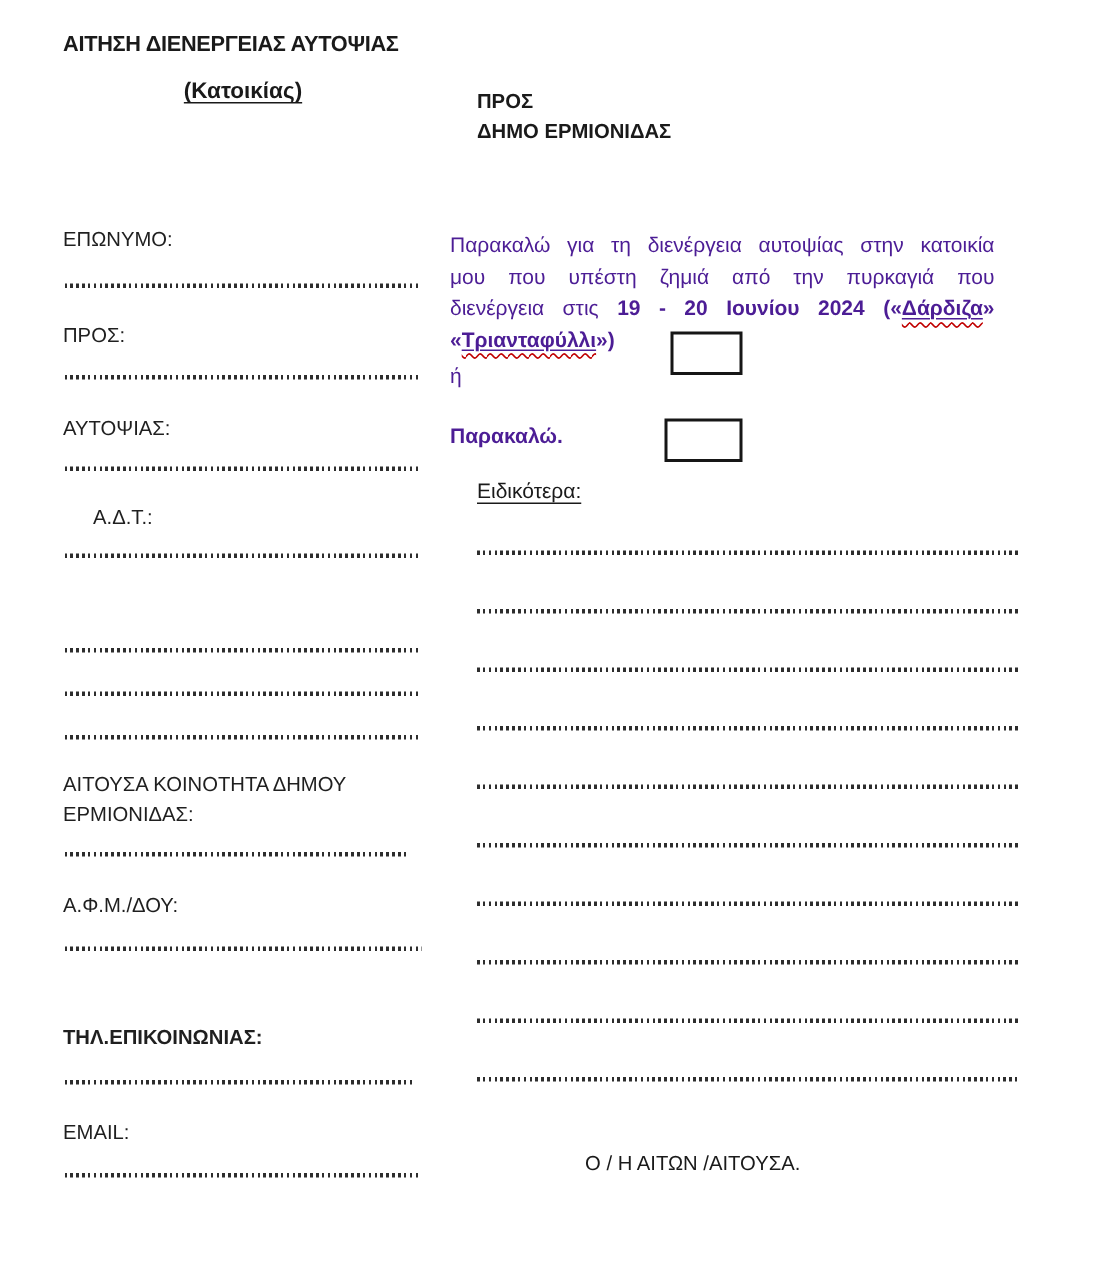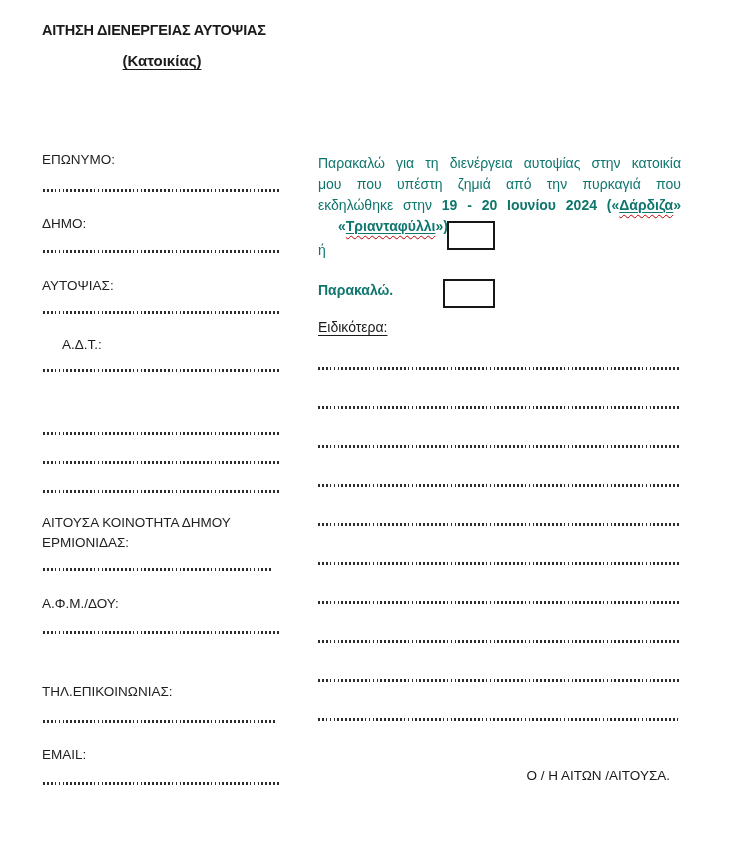--- a/index.html
+++ b/index.html
@@ -46,25 +46,25 @@
   
   .dots {
     position: absolute;
     height: 3px;
     background-image: repeating-linear-gradient(to right, #2d2d2d 0 1.7px, transparent 1.7px 3.9px);
   }
 
   
   .pline {
     position: absolute;
-    left: 318px;
+    left: 300px;
     width: 363px;
     font-size: 14px;
     line-height: 21px;
-    color: #0f766e;
+    color: #4c1d95;
   }
   .j { text-align: justify; text-align-last: justify; }
   .b { font-weight: 700; }
   .u-solid {
     text-decoration: underline;
     text-decoration-thickness: 1.2px;
     text-underline-offset: 2px;
   }
   .sq {
     text-decoration: underline wavy #c00000 1px;
@@ -80,68 +80,72 @@
   
   .chk {
     position: absolute;
     box-sizing: border-box;
     border: 2px solid #161616;
     background: #ffffff;
   }
 
   .sig {
     font-size: 13.5px;
-    text-align: right;
+    text-align: left;
     white-space: nowrap;
   }
 </style>
 </head>
 <body>
 
 <div class="page">
 
   <div class="abs title" style="left:42px; top:22px;">ΑΙΤΗΣΗ ΔΙΕΝΕΡΓΕΙΑΣ ΑΥΤΟΨΙΑΣ</div>
   <div class="abs subtitle" style="left:42px; top:52px; width:240px;">(Κατοικίας)</div>
 
+  <div class="abs" style="left:318px; top:58px;">
+    <div class="recipient-line">ΠΡΟΣ</div>
+    <div class="recipient-line">ΔΗΜΟ ΕΡΜΙΟΝΙΔΑΣ</div>
+  </div>
 
   <div class="abs lbl" style="left:42px; top:150px;">ΕΠΩΝΥΜΟ:</div>
   <div class="dots" style="left:43px; top:189px; width:236px;"></div>
 
-  <div class="abs lbl" style="left:42px; top:214px;">ΔΗΜΟ:</div>
+  <div class="abs lbl" style="left:42px; top:214px;">ΠΡΟΣ:</div>
   <div class="dots" style="left:43px; top:250px; width:236px;"></div>
 
   <div class="abs lbl" style="left:42px; top:276px;">ΑΥΤΟΨΙΑΣ:</div>
   <div class="dots" style="left:43px; top:311px; width:236px;"></div>
 
   <div class="abs lbl" style="left:42px; top:335px;margin-left:20px;">Α.Δ.Τ.:</div>
   <div class="dots" style="left:43px; top:369px; width:236px;"></div>
 
   <div class="dots" style="left:43px; top:432px; width:236px;"></div>
   <div class="dots" style="left:43px; top:461px; width:236px;"></div>
   <div class="dots" style="left:43px; top:490px; width:236px;"></div>
 
   <div class="abs lbl" style="left:42px; top:513px; width:240px;">ΑΙΤΟΥΣΑ ΚΟΙΝΟΤΗΤΑ ΔΗΜΟΥ ΕΡΜΙΟΝΙΔΑΣ:</div>
   <div class="dots" style="left:43px; top:568px; width:230px;"></div>
 
   <div class="abs lbl" style="left:42px; top:594px;">Α.Φ.Μ./ΔΟΥ:</div>
   <div class="dots" style="left:43px; top:631px; width:238px;"></div>
 
-  <div class="abs lbl" style="left:42px; top:682px;">ΤΗΛ.ΕΠΙΚΟΙΝΩΝΙΑΣ:</div>
+  <div class="abs lbl" style="left:42px; top:682px;font-weight:bold;">ΤΗΛ.ΕΠΙΚΟΙΝΩΝΙΑΣ:</div>
   <div class="dots" style="left:43px; top:720px; width:234px;"></div>
 
   <div class="abs lbl" style="left:42px; top:745px;">EMAIL:</div>
   <div class="dots" style="left:43px; top:782px; width:236px;"></div>
 
   <div class="pline j" style="top:153px;"><span>Παρακαλώ για τη διενέργεια αυτοψίας στην κατοικία</span></div>
 
   <div class="pline j" style="top:174px;"><span>μου που υπέστη ζημιά από την πυρκαγιά που</span></div>
 
-  <div class="pline j" style="top:195px;"><span>εκδηλώθηκε στην</span> <span class="b">19 - 20 Ιουνίου 2024 («</span><span class="b u-solid"><span class="sq">Δάρδιζα</span></span><span class="b">»</span></div>
+  <div class="pline j" style="top:195px;"><span>διενέργεια στις</span> <span class="b">19 - 20 Ιουνίου 2024 («</span><span class="b u-solid"><span class="sq">Δάρδιζα</span></span><span class="b">»</span></div>
 
-  <div class="pline" style="top:216px;margin-left:20px;"><span class="b">«</span><span class="b u-solid"><span class="sq">Τριανταφύλλι</span></span><span class="b">»)</span></div>
+  <div class="pline" style="top:216px;"><span class="b">«</span><span class="b u-solid"><span class="sq">Τριανταφύλλι</span></span><span class="b">»)</span></div>
 
   <div class="chk" style="left:447px; top:221px; width:48px; height:29px;"></div>
 
   <div class="pline" style="top:240px;"><span>ή</span></div>
 
 
   <div class="pline" style="top:280px;"><span class="b">Παρακαλώ.</span></div>
 
   <div class="chk" style="left:443px; top:279px; width:52px; height:29px;"></div>
 

